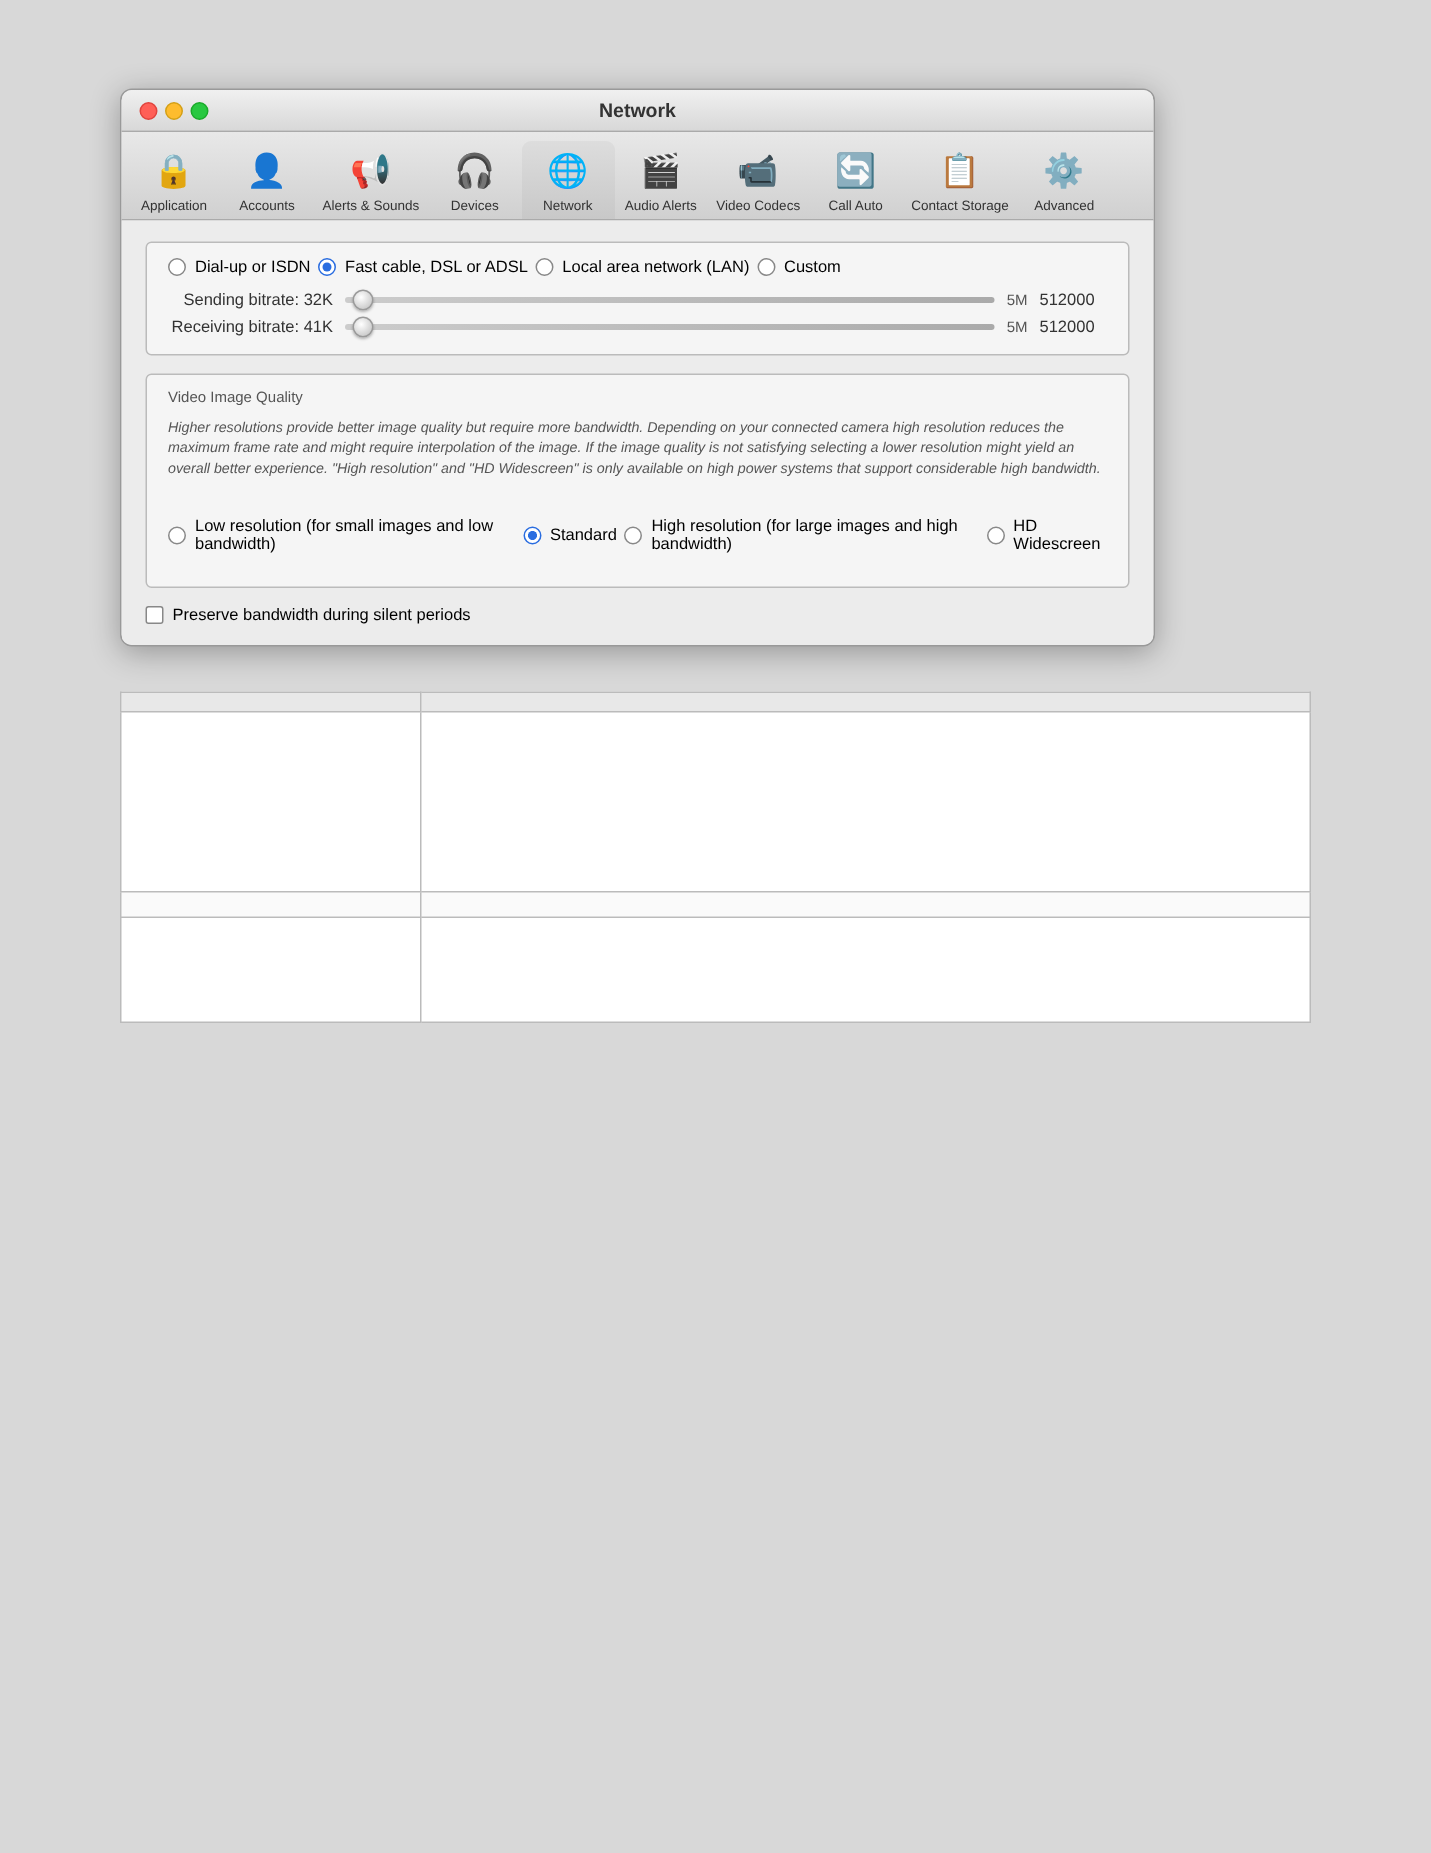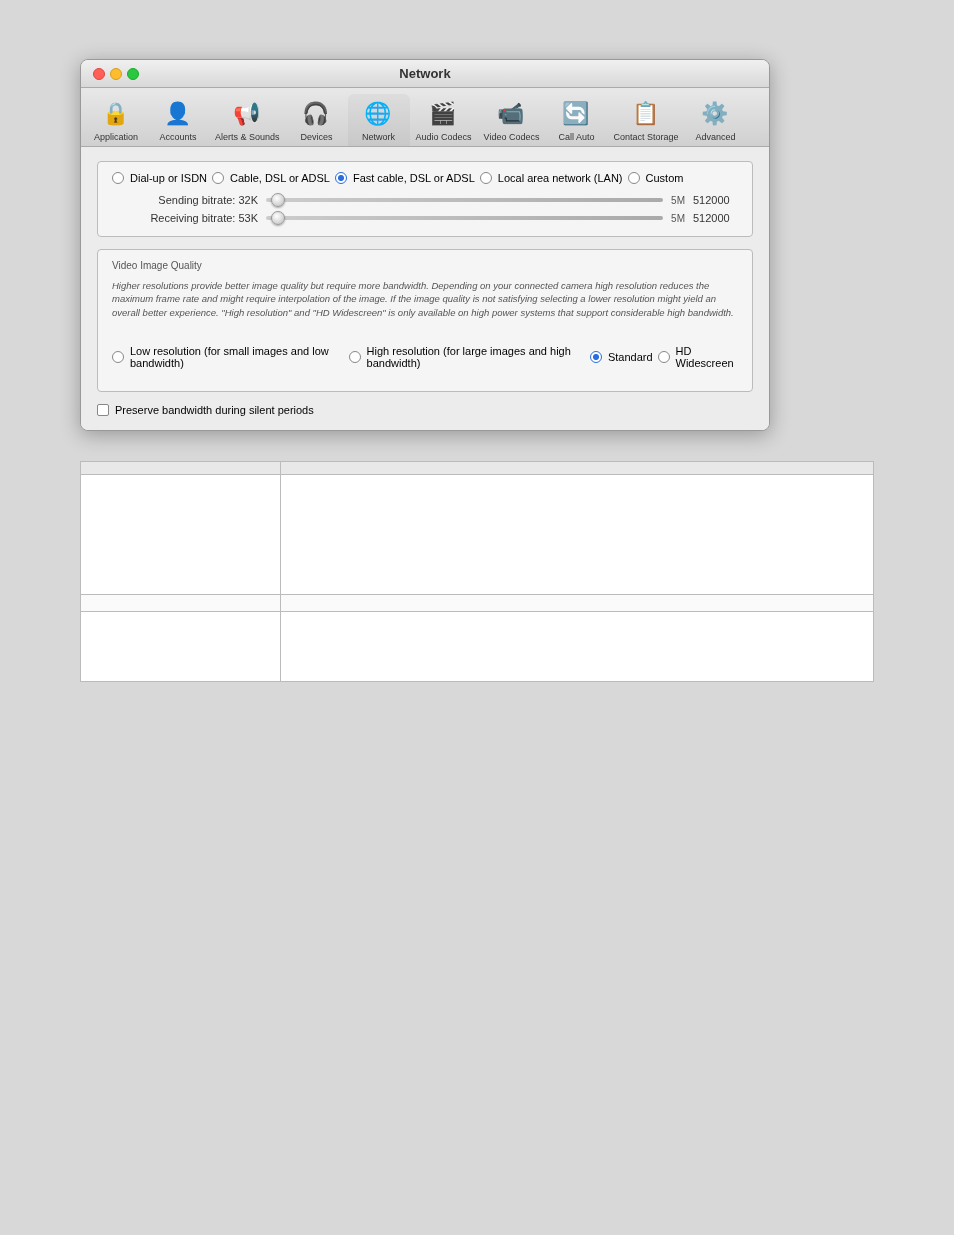--- a/index.html
+++ b/index.html
@@ -172,21 +172,20 @@
       align-items: center;
       gap: 8px;
       margin-top: 6px;
       font-size: 11px;
     }
 
     .slider-label {
       width: 110px;
       text-align: right;
       color: #333;
-      margin-left: 36px;
     }
 
     .slider-track {
       flex: 1;
       height: 4px;
       background: linear-gradient(to right, #ccc, #aaa);
       border-radius: 2px;
       position: relative;
     }
 
@@ -308,21 +307,21 @@
       <div class="toolbar-item">
         <div class="toolbar-icon">🎧</div>
         <span class="toolbar-label">Devices</span>
       </div>
       <div class="toolbar-item active">
         <div class="toolbar-icon">🌐</div>
         <span class="toolbar-label">Network</span>
       </div>
       <div class="toolbar-item">
         <div class="toolbar-icon">🎬</div>
-        <span class="toolbar-label">Audio Codecs</span>
+        <span class="toolbar-label">Audio Alerts</span>
       </div>
       <div class="toolbar-item">
         <div class="toolbar-icon">📹</div>
         <span class="toolbar-label">Video Codecs</span>
       </div>
       <div class="toolbar-item">
         <div class="toolbar-icon">🔄</div>
         <span class="toolbar-label">Call Auto</span>
       </div>
       <div class="toolbar-item">
@@ -336,24 +335,20 @@
     </div>
 
     <div class="content">
 
       <div class="section-box">
 
         <div class="radio-group">
           <div class="radio-item">
             <div class="radio-circle"></div>
             <span>Dial-up or ISDN</span>
-          </div>
-          <div class="radio-item">
-            <div class="radio-circle"></div>
-            <span>Cable, DSL or ADSL</span>
           </div>
           <div class="radio-item">
             <div class="radio-circle selected"></div>
             <span>Fast cable, DSL or ADSL</span>
           </div>
           <div class="radio-item">
             <div class="radio-circle"></div>
             <span>Local area network (LAN)</span>
           </div>
           <div class="radio-item">
@@ -365,46 +360,46 @@
         <div class="slider-row">
           <span class="slider-label">Sending bitrate: 32K</span>
           <div class="slider-track">
             <div class="slider-thumb"></div>
           </div>
           <span class="slider-max">5M</span>
           <span class="slider-value">512000</span>
         </div>
 
         <div class="slider-row">
-          <span class="slider-label">Receiving bitrate: 53K</span>
+          <span class="slider-label">Receiving bitrate: 41K</span>
           <div class="slider-track">
             <div class="slider-thumb"></div>
           </div>
           <span class="slider-max">5M</span>
           <span class="slider-value">512000</span>
         </div>
       </div>
 
       <div class="section-box">
         <div class="section-title">Video Image Quality</div>
         <div class="info-text">Higher resolutions provide better image quality but require more bandwidth. Depending on your connected camera high resolution reduces the maximum frame rate and might require interpolation of the image. If the image quality is not satisfying selecting a lower resolution might yield an overall better experience.
 "High resolution" and "HD Widescreen" is only available on high power systems that support considerable high bandwidth.</div>
 
         <div class="radio-group">
           <div class="radio-item">
             <div class="radio-circle"></div>
             <span>Low resolution (for small images and low bandwidth)</span>
           </div>
           <div class="radio-item">
-            <div class="radio-circle"></div>
-            <span>High resolution (for large images and high bandwidth)</span>
-          </div>
-          <div class="radio-item">
             <div class="radio-circle selected"></div>
             <span>Standard</span>
+          </div>
+          <div class="radio-item">
+            <div class="radio-circle"></div>
+            <span>High resolution (for large images and high bandwidth)</span>
           </div>
           <div class="radio-item">
             <div class="radio-circle"></div>
             <span>HD Widescreen</span>
           </div>
         </div>
       </div>
 
       <div class="checkbox-row">
         <div class="checkbox"></div>

